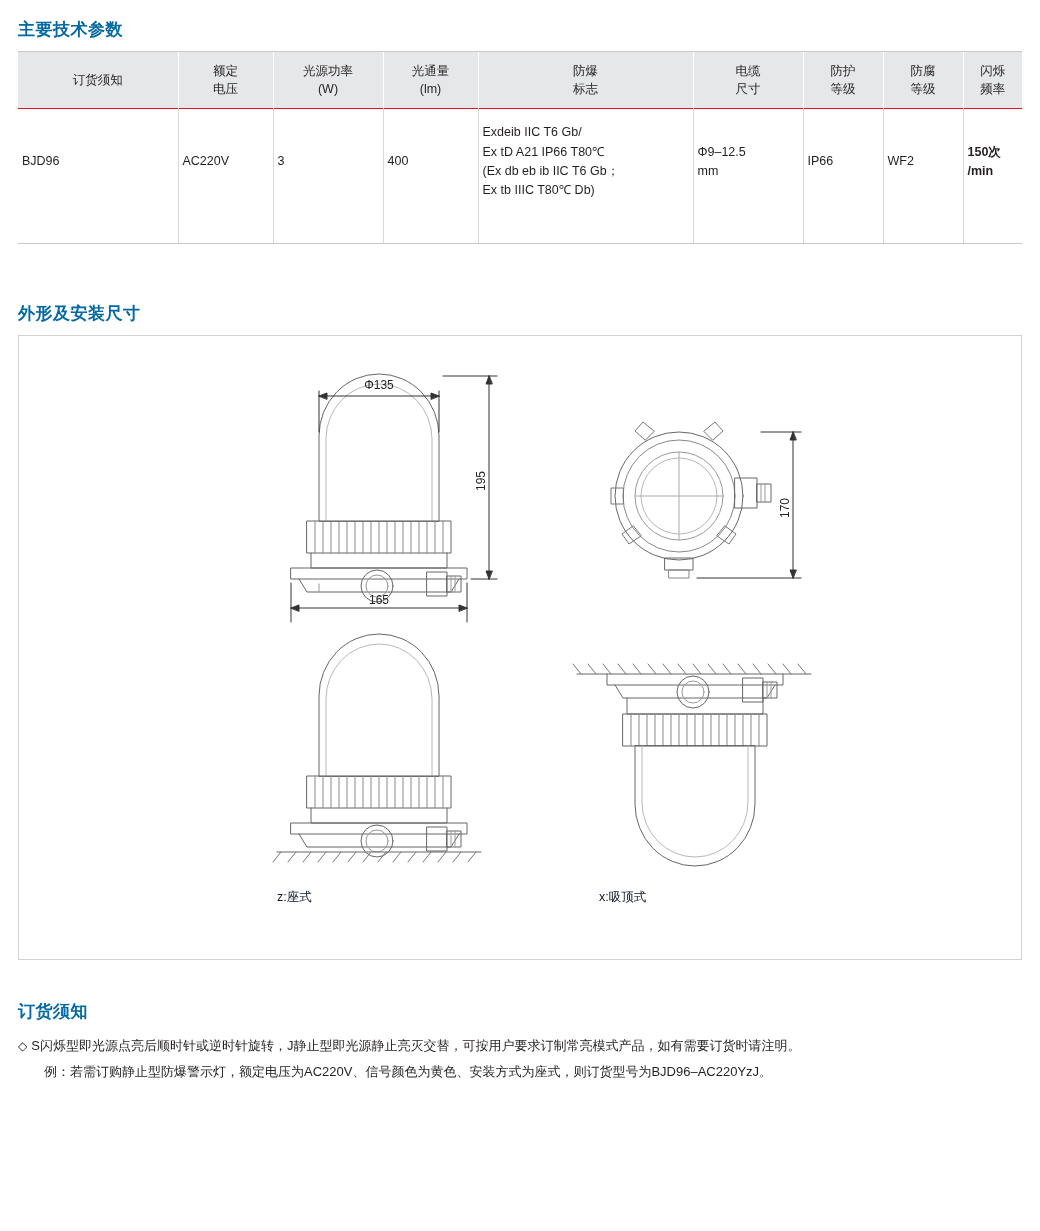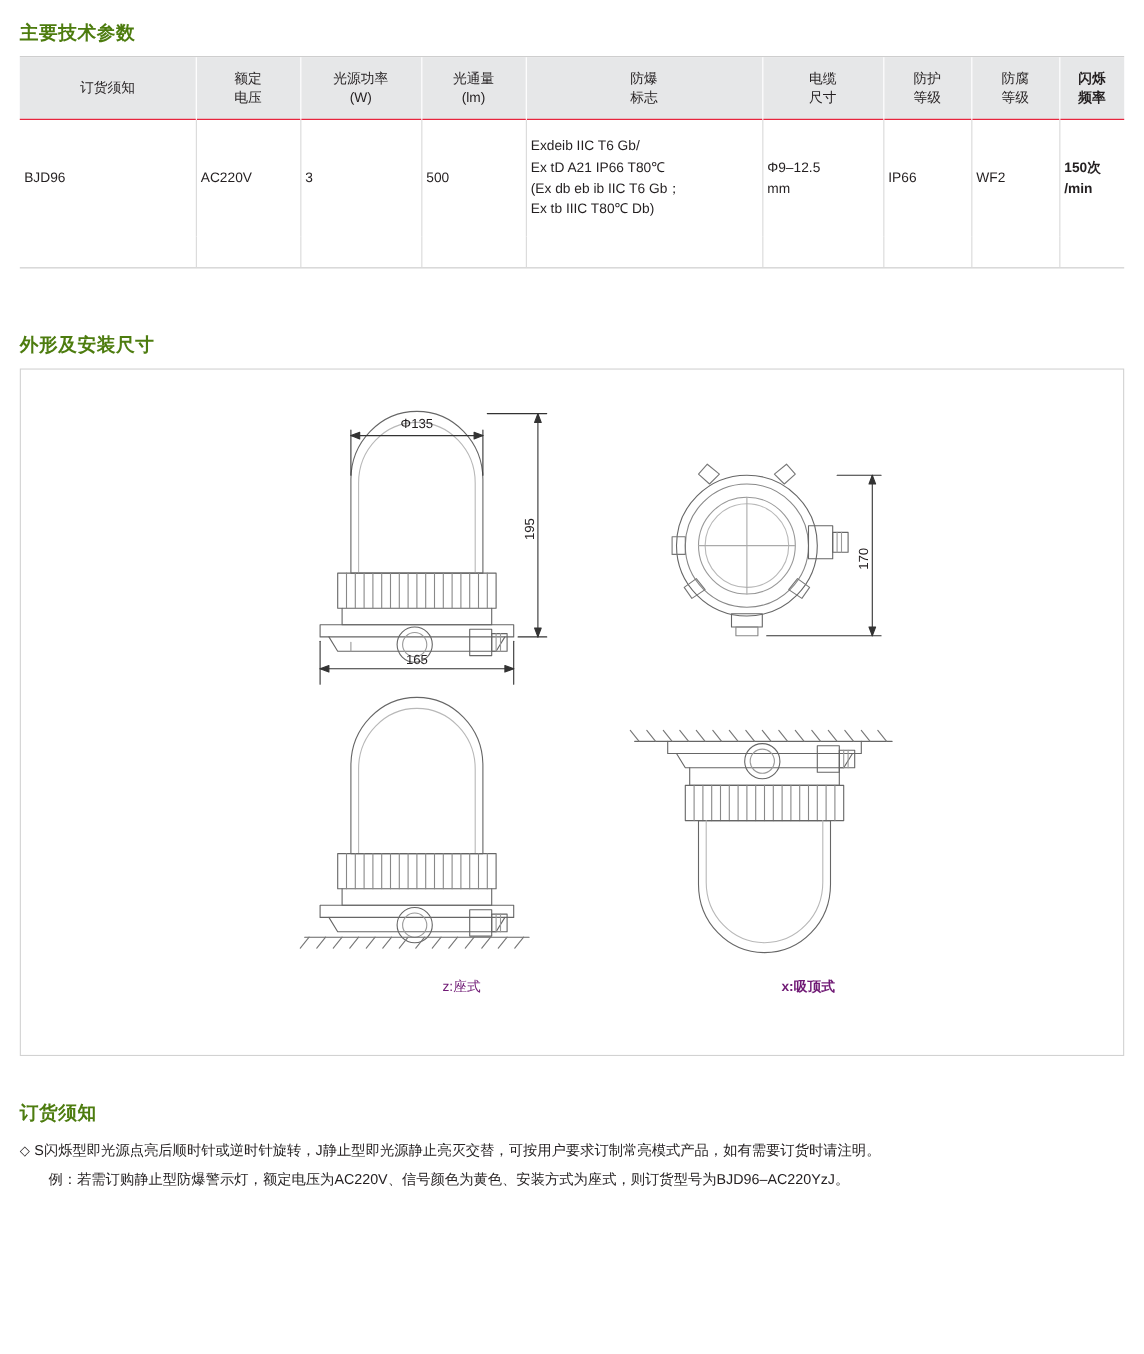--- a/index.html
+++ b/index.html
@@ -10,21 +10,21 @@
   body {
     width: 1040px;
     min-height: 1231px;
     font-family: "Liberation Sans", sans-serif;
     color: #231f20;
     position: relative;
   }
   .page { padding: 0 18px; }
 
   h2.section-title {
-    color: #4d7c0f;
+    color: #0369a1;
     font-size: 17px;
     font-weight: bold;
     margin: 18px 0 10px 0;
     letter-spacing: 0.5px;
   }
 
   
   .spec-wrap {
     width: 1004px;
     border-top: 1px solid #c9c9c9;
@@ -38,21 +38,21 @@
   table.spec thead th {
     background: #e6e7e8;
     font-weight: normal;
     color: #231f20;
     padding: 10px 4px;
     line-height: 1.45;
     border-right: 1px solid #ffffff;
     vertical-align: middle;
     text-align: center;
   }
-  table.spec thead th:last-child { border-right: none; font-weight: bold; }
+  table.spec thead th:last-child { border-right: none; }
   table.spec tbody tr.divider td {
     border-top: 1.6px solid #e8102c;
     padding: 0; height: 0; line-height: 0;
   }
   table.spec tbody td {
     text-align: left;
     vertical-align: middle;
     padding: 14px 4px;
     line-height: 1.55;
     border-right: 1px solid #d9d9d9;
@@ -70,25 +70,25 @@
     height: 625px;
     border: 1px solid #d2d2d2;
     position: relative;
     margin-bottom: 40px;
     background: #fff;
   }
   .fig-box svg { display: block; }
   .cap {
     position: absolute;
     font-size: 12.5px;
-    color: #701a75;
-    text-align: right;
+    color: #0f172a;
+    text-align: left;
   }
   .cap-z { left: 258px; top: 553px; width: 160px; }
-  .cap-x { left: 580px; top: 553px; width: 160px; font-weight: bold; }
+  .cap-x { left: 580px; top: 553px; width: 160px; }
 
   
   .notes { font-size: 13px; line-height: 2.0; color: #231f20; }
   .notes .row { white-space: nowrap; }
   .dia { font-size: 12px; margin-right: 4px; }
   .notes .example { padding-left: 26px; }
 
   .spacer-bottom { height: 24px; }
 </style>
 </head>
@@ -140,21 +140,21 @@
         </tr>
       </thead>
       <tbody>
         <tr class="divider">
           <td colspan="9"></td>
         </tr>
         <tr>
           <td>BJD96</td>
           <td>AC220V</td>
           <td>3</td>
-          <td>500</td>
+          <td>400</td>
           <td>
             <span class="cell-multi">Exdeib IIC T6 Gb/</span>
             <span class="cell-multi">Ex tD A21 IP66 T80℃</span>
             <span class="cell-multi">(Ex db eb ib IIC T6 Gb；</span>
             <span class="cell-multi">Ex tb IIIC T80℃ Db)</span>
           </td>
           <td>
             <span class="cell-multi">Φ9–12.5</span>
             <span class="cell-multi">mm</span>
           </td>

